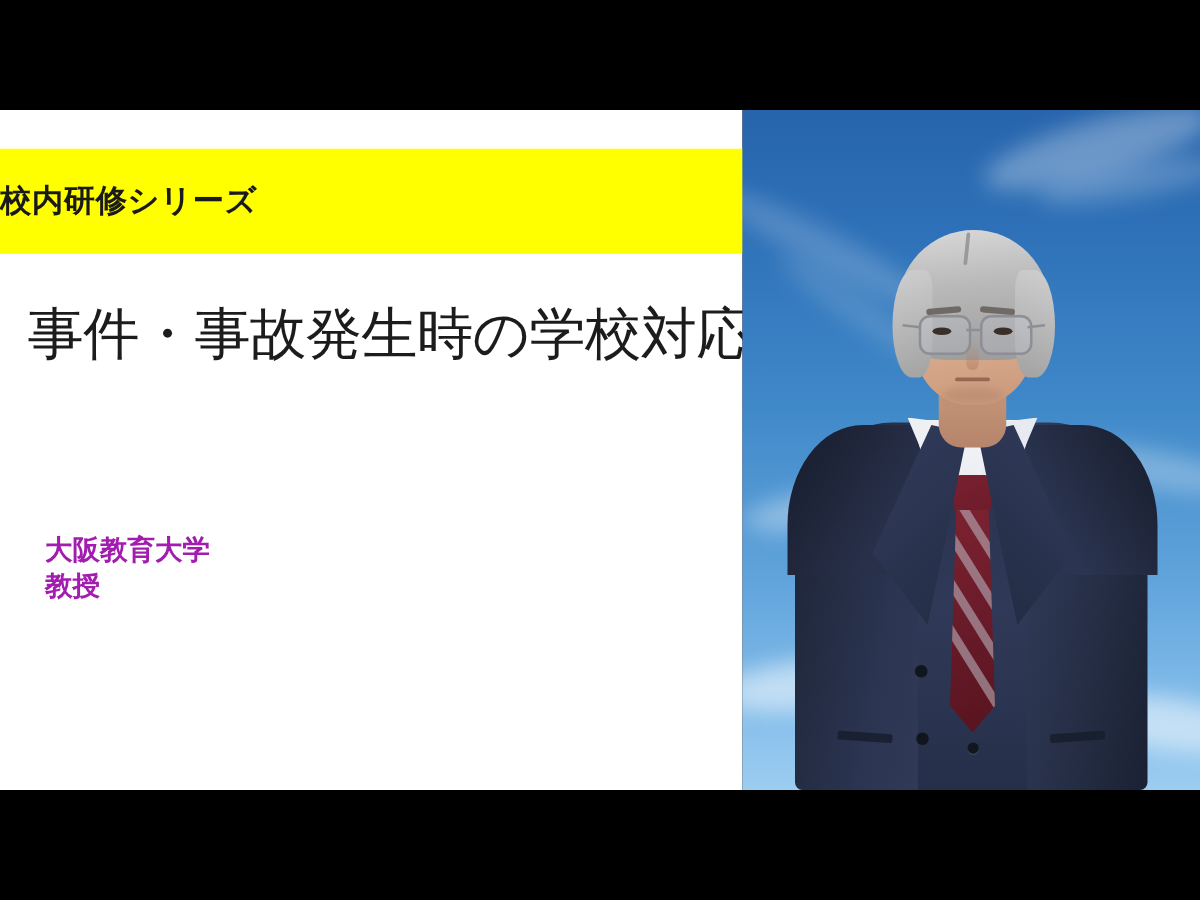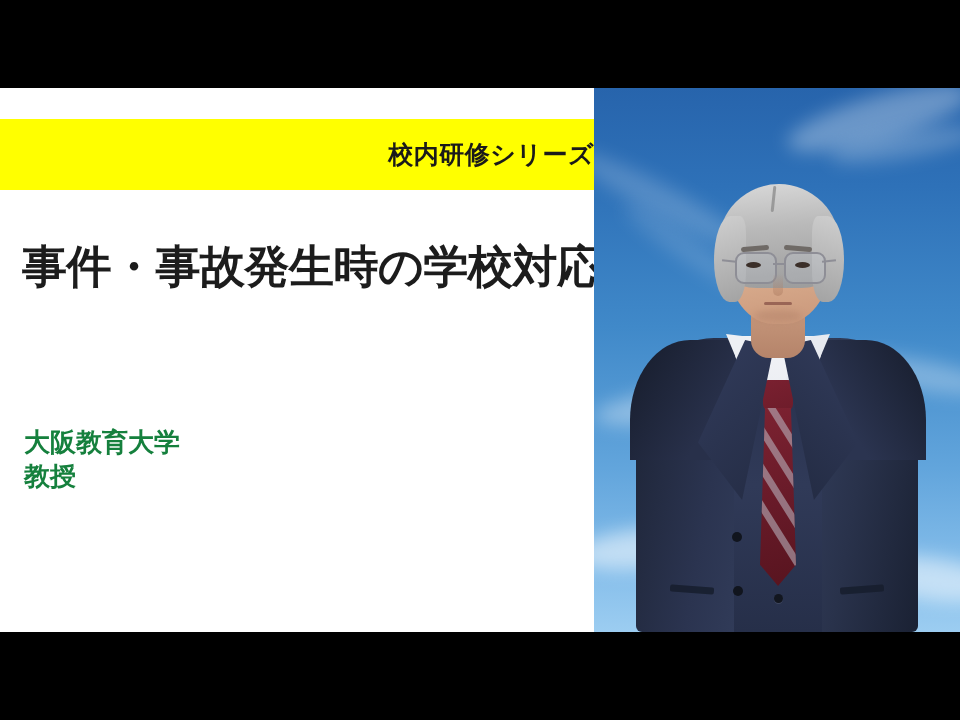--- a/index.html
+++ b/index.html
@@ -50,43 +50,43 @@
     width: 594px;
     height: 544px;
     background: #ffffff;
   }
 
   #series-banner {
     position: absolute;
     left: 0;
     top: 31px;
     width: 594px;
-    height: 71px;
+    height: 84px;
     background: #ffff00;
     display: flex;
     align-items: center;
-    justify-content: flex-end;
+    justify-content: flex-start;
   }
   #series-banner-label {
     font-size: 25px;
     font-weight: 700;
     color: #1a1a1a;
     letter-spacing: 0.5px;
     line-height: 1;
   }
 
   #title-block {
     position: absolute;
     left: 0;
     top: 155px;
     width: 594px;
   }
   #main-title {
     font-size: 45px;
-    font-weight: 700;
+    font-weight: 400;
     color: #1c1c1c;
     line-height: 1.06;
     letter-spacing: -0.5px;
     margin: 0 0 0 22px;
     white-space: nowrap;
   }
   #sub-title {
     font-size: 31px;
     font-weight: 700;
     color: #1c1c1c;
@@ -96,25 +96,26 @@
     white-space: nowrap;
   }
 
   #presenter-block {
     position: absolute;
     left: 24px;
     top: 337px;
     width: 540px;
   }
   .presenter-line {
-    font-size: 26px;
+    font-size: 22px;
     font-weight: 700;
-    color: #15803d;
+    color: #a21caf;
     line-height: 1.32;
     white-space: nowrap;
+    margin-left: 12px;
   }
   #presenter-spacer { height: 34px; }
 
   
   #photo-panel {
     position: absolute;
     left: 594px;
     top: 0;
     width: 366px;
     height: 544px;

